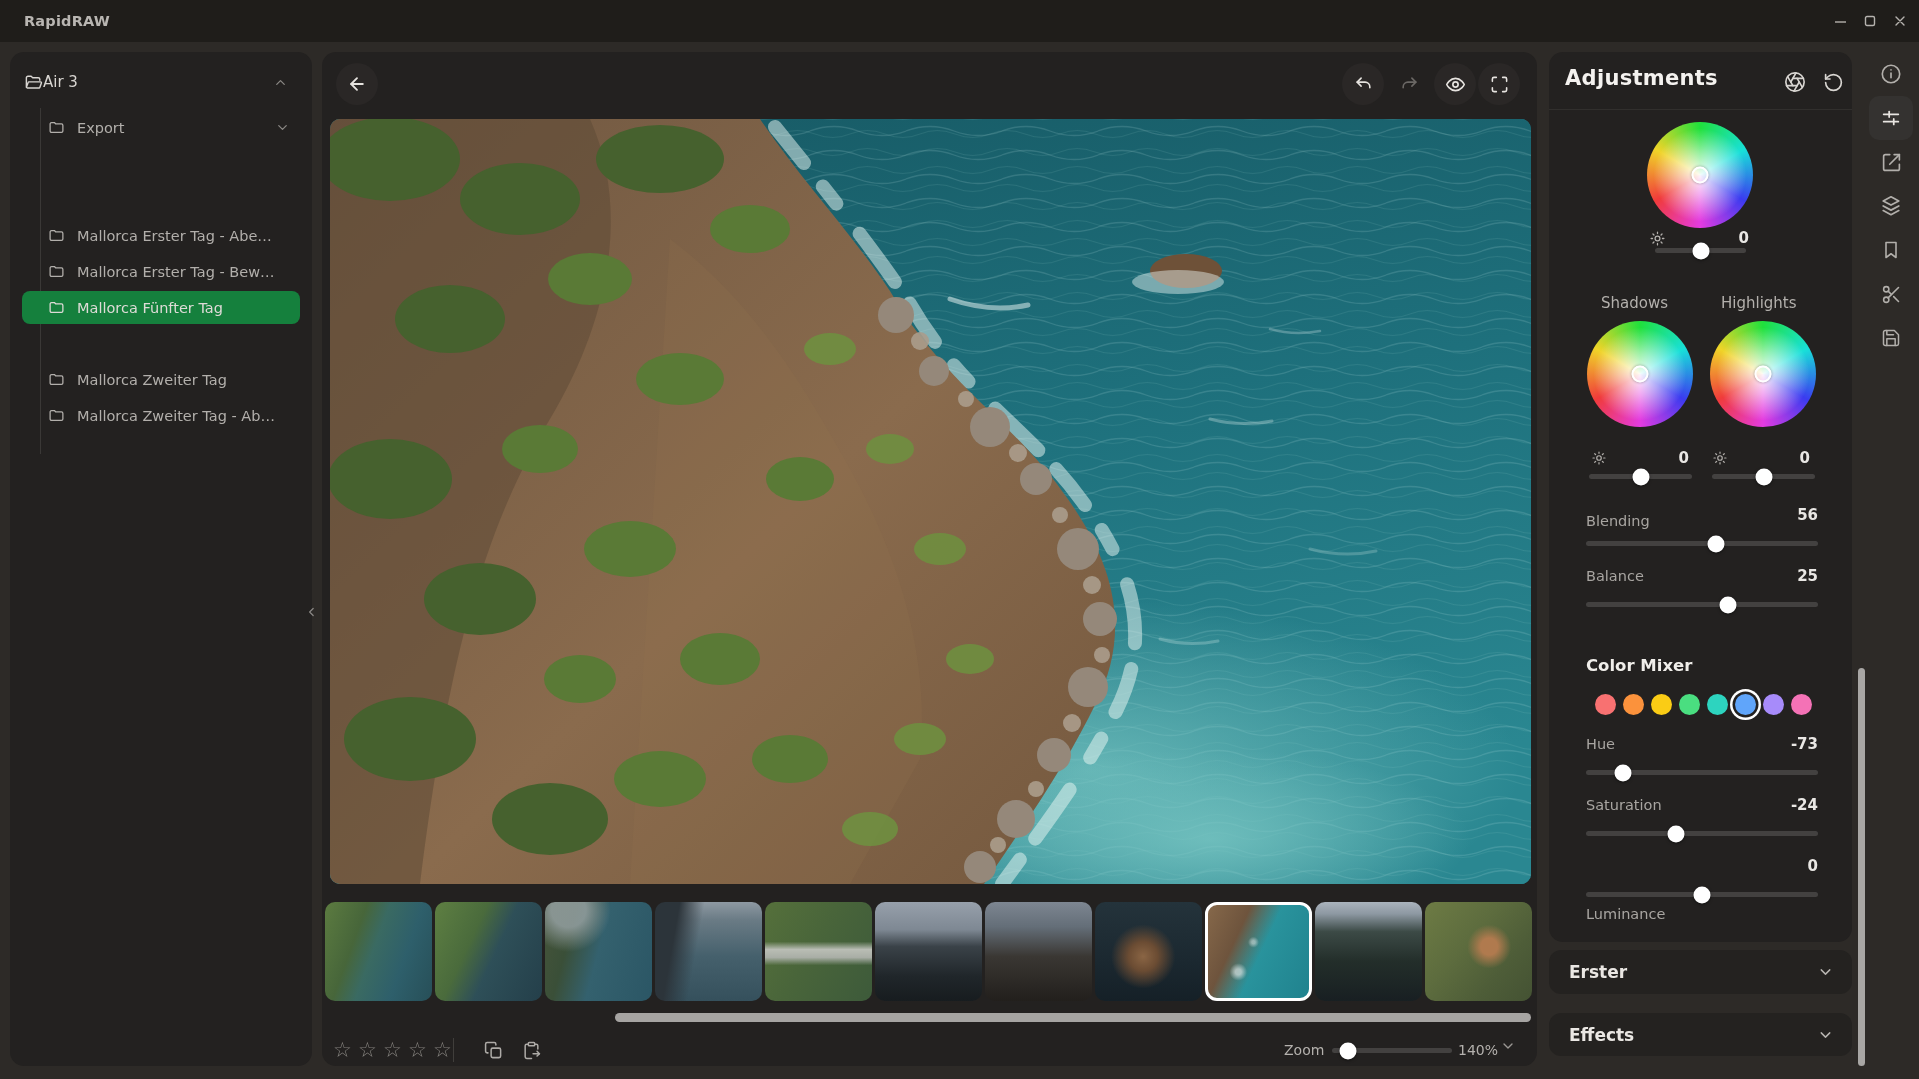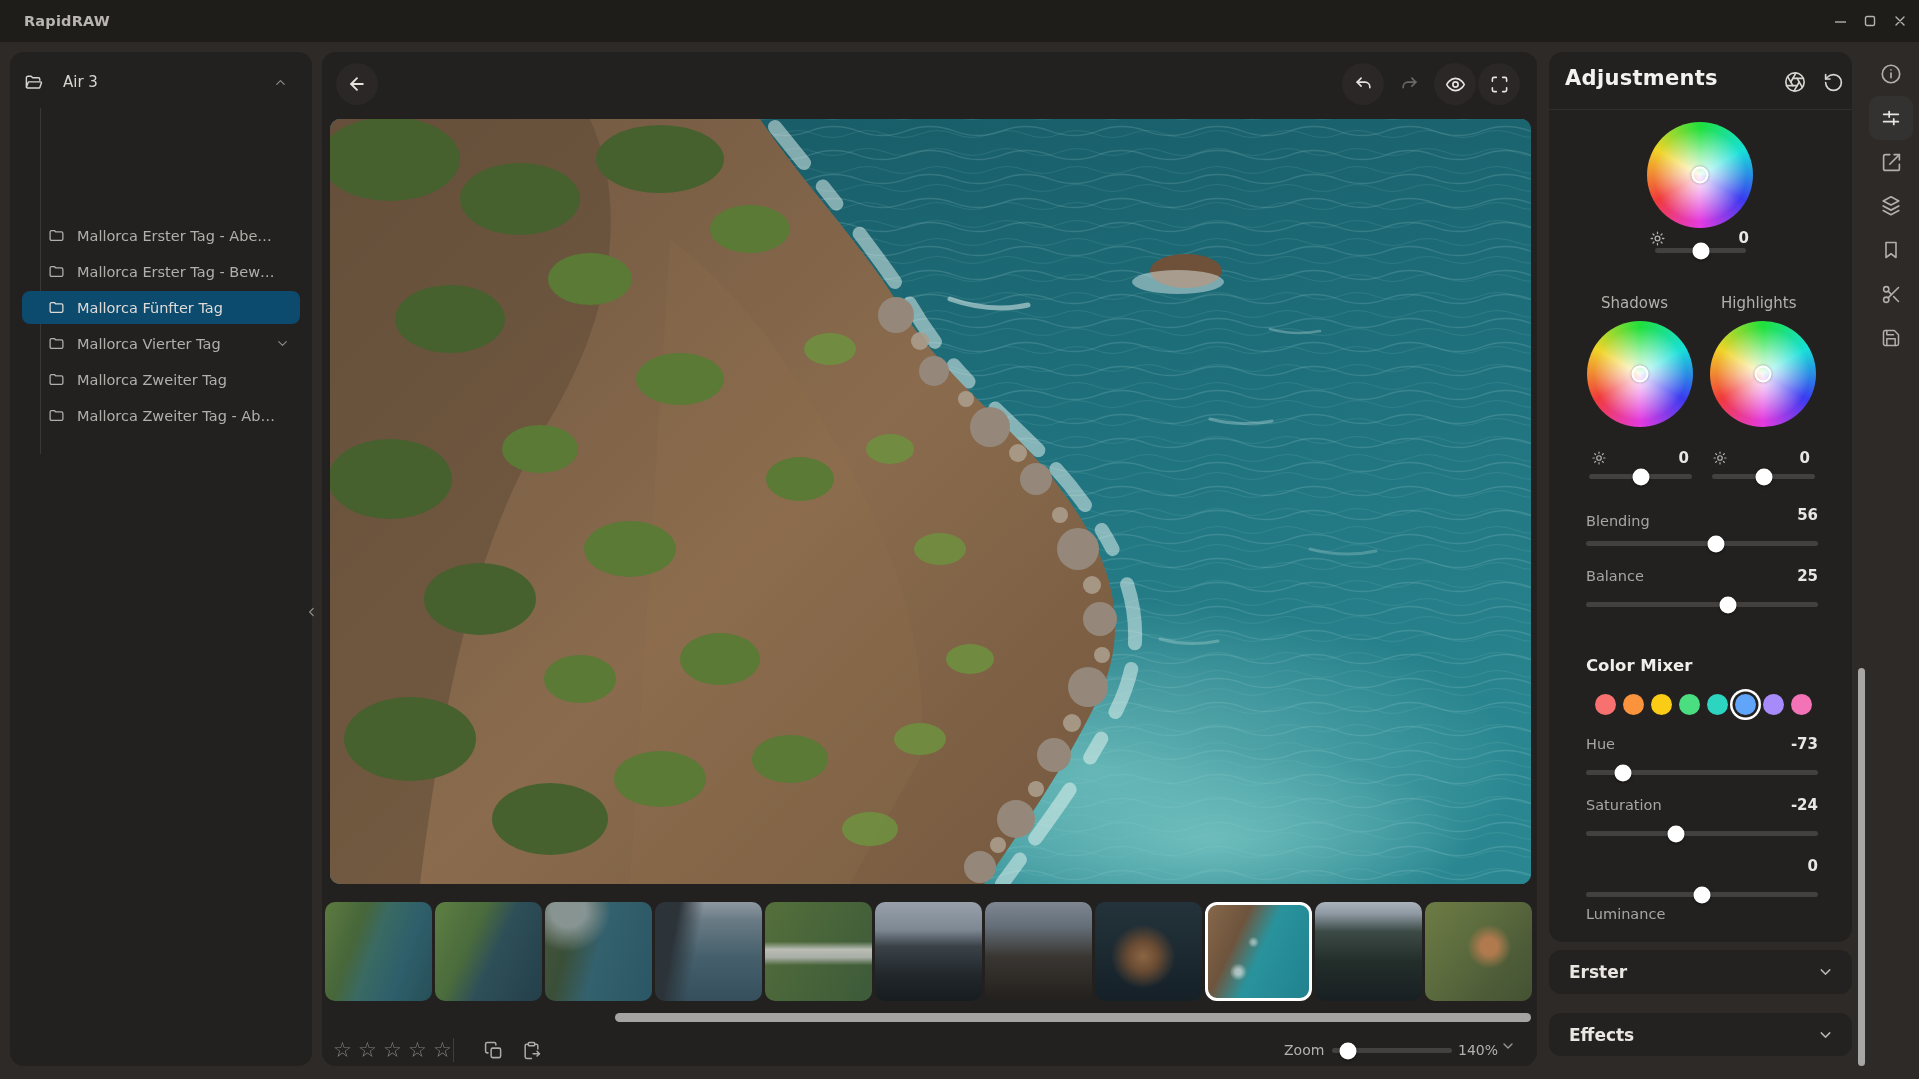--- a/index.html
+++ b/index.html
@@ -7,25 +7,25 @@
        font-family:"DejaVu Sans","Liberation Sans",sans-serif;color:#cfccc8;}
   
   .titlebar{position:absolute;left:0;top:0;width:1919px;height:42px;background:#1f1d1a;}
   .app-name{position:absolute;left:24px;top:0;height:42px;line-height:42px;font-size:14.5px;font-weight:bold;color:#b9b6b2;letter-spacing:.2px;}
   .win-controls{position:absolute;right:4px;top:0;height:42px;display:flex;align-items:center;}
   .win-btn{width:30px;height:30px;display:flex;align-items:center;justify-content:center;color:#b5b2ae;cursor:default;}
   
   .card{position:absolute;background:#232120;border-radius:14px;}
   
   .sidebar{left:10px;top:52px;width:302px;height:1014px;}
-  .side-root{position:absolute;left:14px;top:12px;width:274px;height:36px;display:flex;align-items:center;gap:20px;color:#d8d5d1;font-size:15px;}
+  .side-root{position:absolute;left:14px;top:12px;width:274px;height:36px;display:flex;align-items:center;gap:0;color:#d8d5d1;font-size:15px;}
   .side-root .lbl{flex:1;}
   .tree-line{position:absolute;left:30px;top:56px;width:1px;height:346px;background:#3a3836;}
   .side-item{position:absolute;left:12px;width:278px;height:33px;border-radius:8px;display:flex;align-items:center;gap:12px;padding-left:26px;box-sizing:border-box;font-size:14.5px;color:#b2afab;white-space:nowrap;overflow:hidden;}
-  .side-item.selected{background:#0c4a6e;color:#dedbd7;}
+  .side-item.selected{background:#15803d;color:#dedbd7;}
   .side-item .lbl{flex:1;overflow:hidden;text-overflow:ellipsis;}
   .side-item .chev{margin-right:10px;}
   .collapse-handle{position:absolute;left:292px;top:546px;width:20px;height:28px;display:flex;align-items:center;justify-content:center;color:#8a8784;}
   
   .main{left:322px;top:52px;width:1215px;height:1014px;}
   .iconbtn{position:absolute;width:42px;height:42px;border-radius:50%;display:flex;align-items:center;justify-content:center;color:#e6e3df;}
   .iconbtn.bg{background:#2a2726;}
   .back-btn{left:14px;top:11px;}
   .file-pill{position:absolute;left:50%;top:11px;transform:translateX(-50%);height:38px;border-radius:19px;background:#2a2726;display:flex;align-items:center;padding:0 22px;gap:10px;}
   .file-name{font-size:14px;font-weight:bold;color:#f0edea;letter-spacing:.2px;}
@@ -130,46 +130,46 @@
       <svg width="19" height="19" viewBox="0 0 24 24" fill="none" stroke="currentColor" stroke-width="1.8" stroke-linecap="round" stroke-linejoin="round">
           <path d="M4 19h15a1 1 0 0 0 .95-.68L22 12.5a1 1 0 0 0-.95-1.32H6.2a1 1 0 0 0-.96.7L3 18V6a2 2 0 0 1 2-2h4l2 2h7a2 2 0 0 1 2 2v1.2"></path>
         </svg>
       <span class="lbl">Air 3</span>
       <svg class="chev" width="15" height="15" viewBox="0 0 24 24" fill="none" stroke="#8a8784" stroke-width="2" stroke-linecap="round" stroke-linejoin="round" style="margin-right:10px;">
           <polyline points="6 15 12 9 18 15"></polyline>
         </svg>
     </div>
     <div class="tree-line"></div>
 
+    <div class="side-item" style="top:59px;">
+      <svg width="17" height="17" viewBox="0 0 24 24" fill="none" stroke="currentColor" stroke-width="1.8" stroke-linecap="round" stroke-linejoin="round">
+          <path d="M3 7a2 2 0 0 1 2-2h4l2 2h8a2 2 0 0 1 2 2v8a2 2 0 0 1-2 2H5a2 2 0 0 1-2-2z"></path>
+        </svg>
+      <span class="lbl">Export</span>
+      <svg class="chev" width="15" height="15" viewBox="0 0 24 24" fill="none" stroke="#8a8784" stroke-width="2" stroke-linecap="round" stroke-linejoin="round">
+          <polyline points="6 9 12 15 18 9"></polyline>
+        </svg>
+    </div>
     <div class="side-item" style="top:167px;">
       <svg width="17" height="17" viewBox="0 0 24 24" fill="none" stroke="currentColor" stroke-width="1.8" stroke-linecap="round" stroke-linejoin="round">
           <path d="M3 7a2 2 0 0 1 2-2h4l2 2h8a2 2 0 0 1 2 2v8a2 2 0 0 1-2 2H5a2 2 0 0 1-2-2z"></path>
         </svg>
       <span class="lbl">Mallorca Erster Tag - Abe…</span>
     </div>
     <div class="side-item" style="top:203px;">
       <svg width="17" height="17" viewBox="0 0 24 24" fill="none" stroke="currentColor" stroke-width="1.8" stroke-linecap="round" stroke-linejoin="round">
           <path d="M3 7a2 2 0 0 1 2-2h4l2 2h8a2 2 0 0 1 2 2v8a2 2 0 0 1-2 2H5a2 2 0 0 1-2-2z"></path>
         </svg>
       <span class="lbl">Mallorca Erster Tag - Bew…</span>
     </div>
     <div class="side-item selected" style="top:239px;">
       <svg width="17" height="17" viewBox="0 0 24 24" fill="none" stroke="currentColor" stroke-width="1.8" stroke-linecap="round" stroke-linejoin="round">
           <path d="M3 7a2 2 0 0 1 2-2h4l2 2h8a2 2 0 0 1 2 2v8a2 2 0 0 1-2 2H5a2 2 0 0 1-2-2z"></path>
         </svg>
       <span class="lbl">Mallorca Fünfter Tag</span>
-    </div>
-    <div class="side-item" style="top:275px;">
-      <svg width="17" height="17" viewBox="0 0 24 24" fill="none" stroke="currentColor" stroke-width="1.8" stroke-linecap="round" stroke-linejoin="round">
-          <path d="M3 7a2 2 0 0 1 2-2h4l2 2h8a2 2 0 0 1 2 2v8a2 2 0 0 1-2 2H5a2 2 0 0 1-2-2z"></path>
-        </svg>
-      <span class="lbl">Mallorca Vierter Tag</span>
-      <svg class="chev" width="15" height="15" viewBox="0 0 24 24" fill="none" stroke="#8a8784" stroke-width="2" stroke-linecap="round" stroke-linejoin="round">
-          <polyline points="6 9 12 15 18 9"></polyline>
-        </svg>
     </div>
     <div class="side-item" style="top:311px;">
       <svg width="17" height="17" viewBox="0 0 24 24" fill="none" stroke="currentColor" stroke-width="1.8" stroke-linecap="round" stroke-linejoin="round">
           <path d="M3 7a2 2 0 0 1 2-2h4l2 2h8a2 2 0 0 1 2 2v8a2 2 0 0 1-2 2H5a2 2 0 0 1-2-2z"></path>
         </svg>
       <span class="lbl">Mallorca Zweiter Tag</span>
     </div>
     <div class="side-item" style="top:347px;">
       <svg width="17" height="17" viewBox="0 0 24 24" fill="none" stroke="currentColor" stroke-width="1.8" stroke-linecap="round" stroke-linejoin="round">
           <path d="M3 7a2 2 0 0 1 2-2h4l2 2h8a2 2 0 0 1 2 2v8a2 2 0 0 1-2 2H5a2 2 0 0 1-2-2z"></path>

